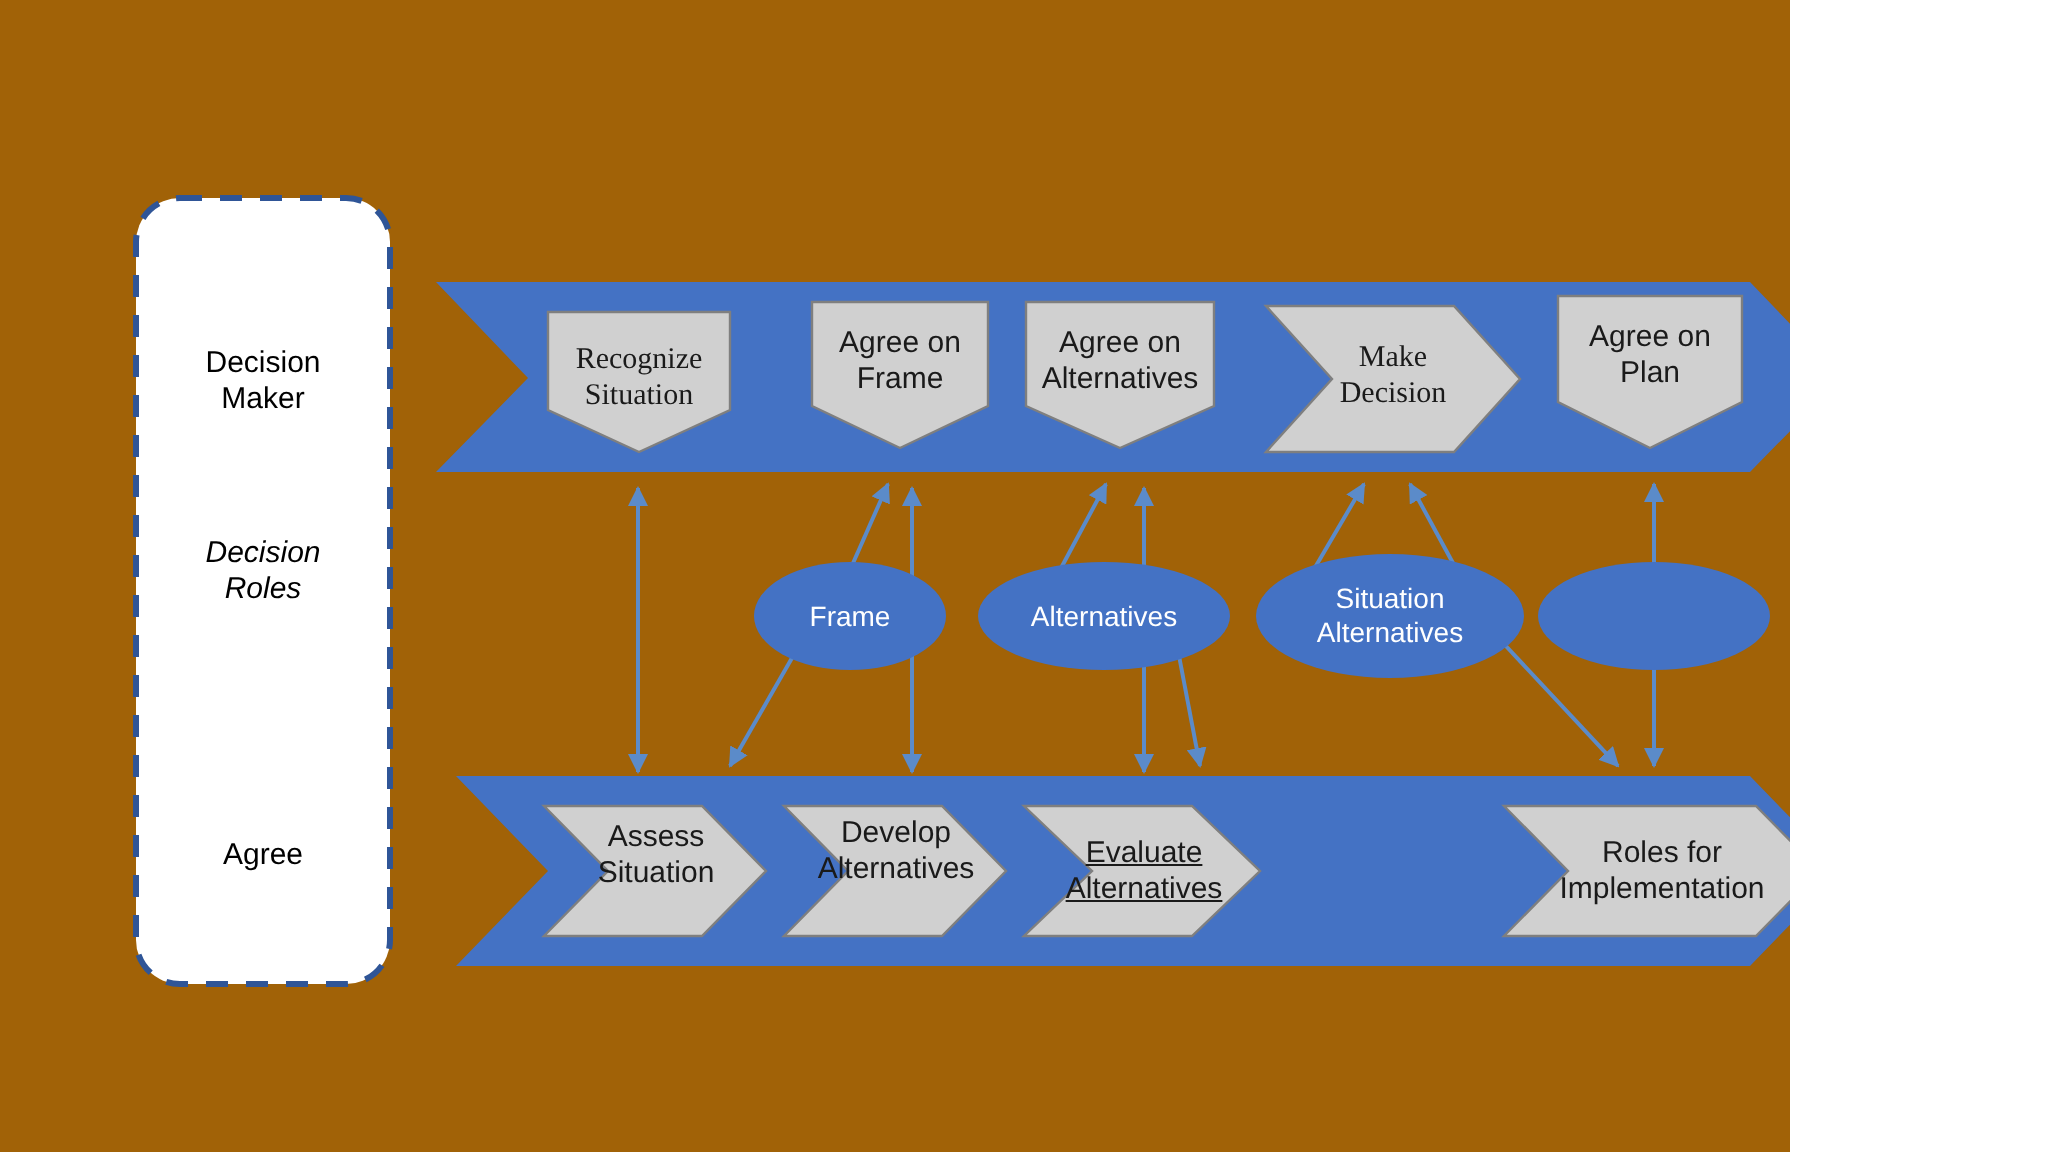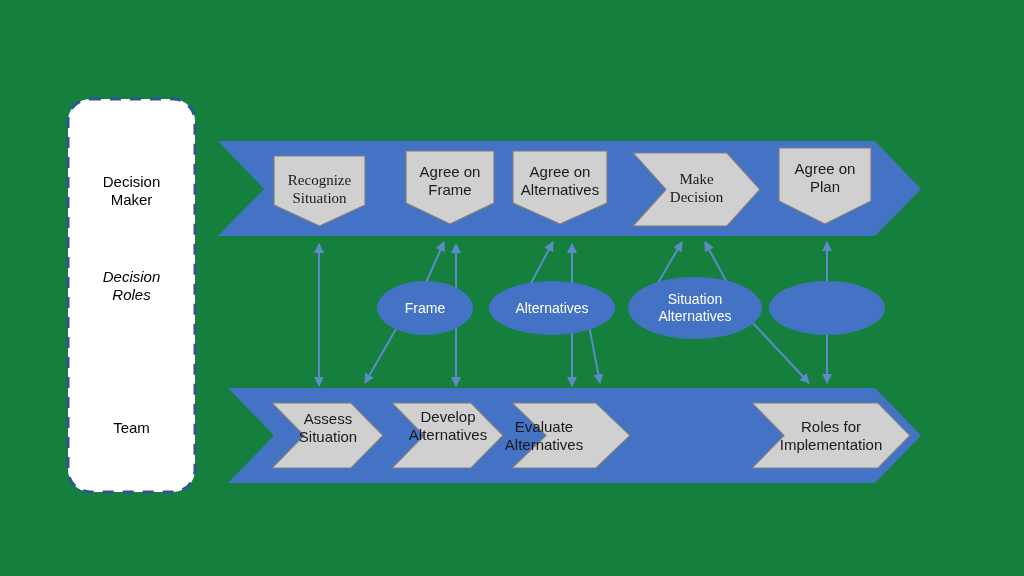--- a/index.html
+++ b/index.html
@@ -5,23 +5,23 @@
   html, body {
     margin: 0;
     padding: 0;
     background: #ffffff;
   }
   body {
     font-family: "Liberation Sans", sans-serif;
   }
   #canvas {
     position: relative;
-    width: 1024px;
+    width: 895px;
     height: 576px;
-    background: #15803d;
+    background: #a16207;
     overflow: hidden;
   }
   #stage {
     position: absolute;
     left: 0;
     top: 0;
     width: 1024px;
     height: 576px;
   }
   .lbl {
@@ -116,38 +116,38 @@
     <ellipse cx="552" cy="308" rx="63" ry="27" fill="#4472C4"></ellipse>
     <ellipse cx="695" cy="308" rx="67" ry="31" fill="#4472C4"></ellipse>
     <ellipse cx="827" cy="308" rx="58" ry="27" fill="#4472C4"></ellipse>
 
   </svg>
 
   <div class="lbl role-label" style="left:68px; top:173px; width:127px;">Decision
 Maker</div>
   <div class="lbl role-label italic" style="left:68px; top:268px; width:127px;">Decision
 Roles</div>
-  <div class="lbl role-label" style="left:68px; top:419px; width:127px;">Team</div>
+  <div class="lbl role-label" style="left:68px; top:419px; width:127px;">Agree</div>
 
   <div class="lbl node-label" style="left:269px; top:171px; width:101px;font-family:Liberation Serif, serif;">Recognize
 Situation</div>
   <div class="lbl node-label" style="left:400px; top:163px; width:100px;">Agree on
 Frame</div>
   <div class="lbl node-label" style="left:505px; top:163px; width:110px;">Agree on
 Alternatives</div>
   <div class="lbl node-label" style="left:645px; top:170px; width:103px;font-family:Liberation Serif, serif;">Make
 Decision</div>
   <div class="lbl node-label" style="left:775px; top:160px; width:100px;">Agree on
 Plan</div>
 
   <div class="lbl node-label" style="left:283px; top:410px; width:90px;">Assess
 Situation</div>
   <div class="lbl node-label" style="left:398px; top:408px; width:100px;">Develop
 Alternatives</div>
-  <div class="lbl node-label" style="left:491px; top:418px; width:106px;">Evaluate
+  <div class="lbl node-label" style="left:519px; top:418px; width:106px;text-decoration:underline;">Evaluate
 Alternatives</div>
   <div class="lbl node-label" style="left:760px; top:418px; width:142px;">Roles for
 Implementation</div>
 
   <div class="lbl ellipse-label" style="left:377px; top:300px; width:96px;">Frame</div>
   <div class="lbl ellipse-label" style="left:489px; top:300px; width:126px;">Alternatives</div>
   <div class="lbl ellipse-label" style="left:628px; top:291px; width:134px;">Situation
 Alternatives</div>
 
 </div>

